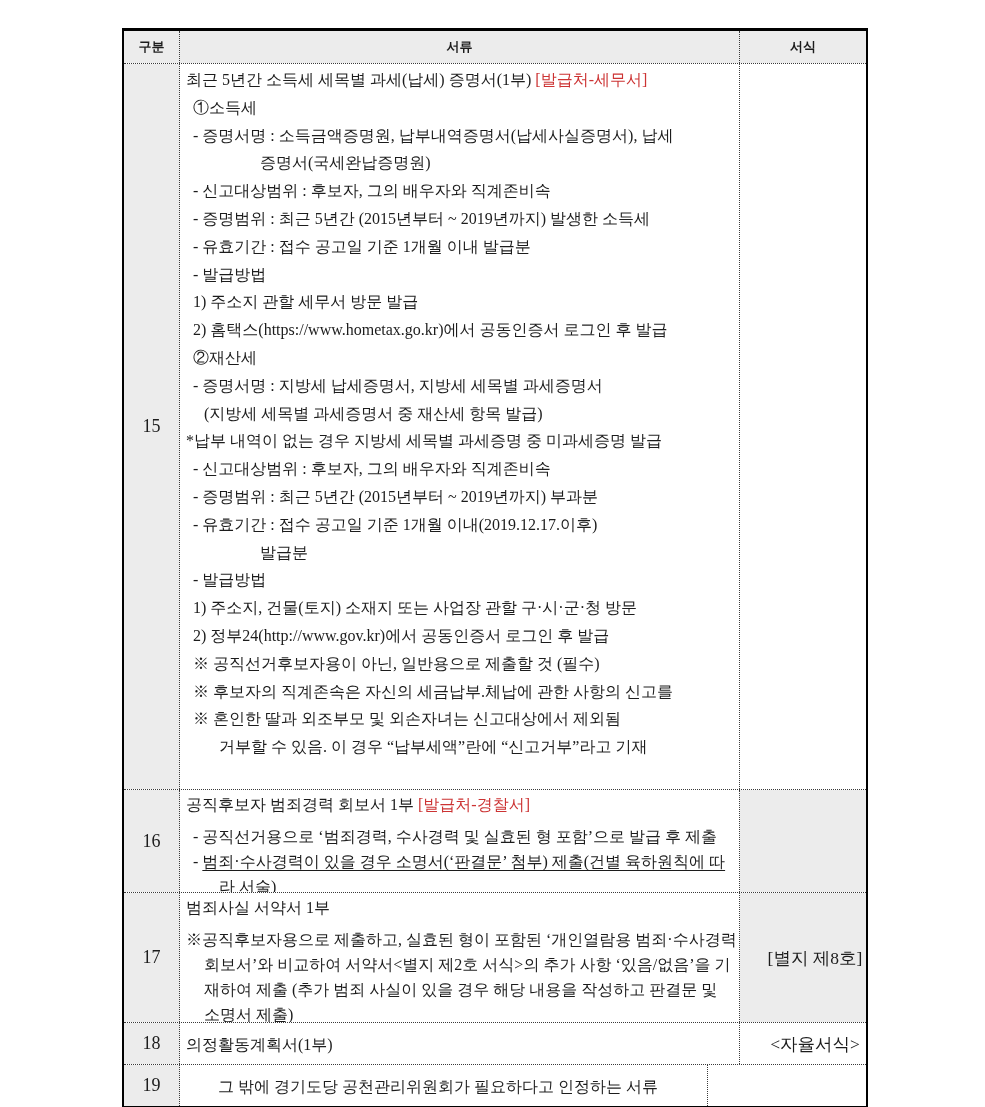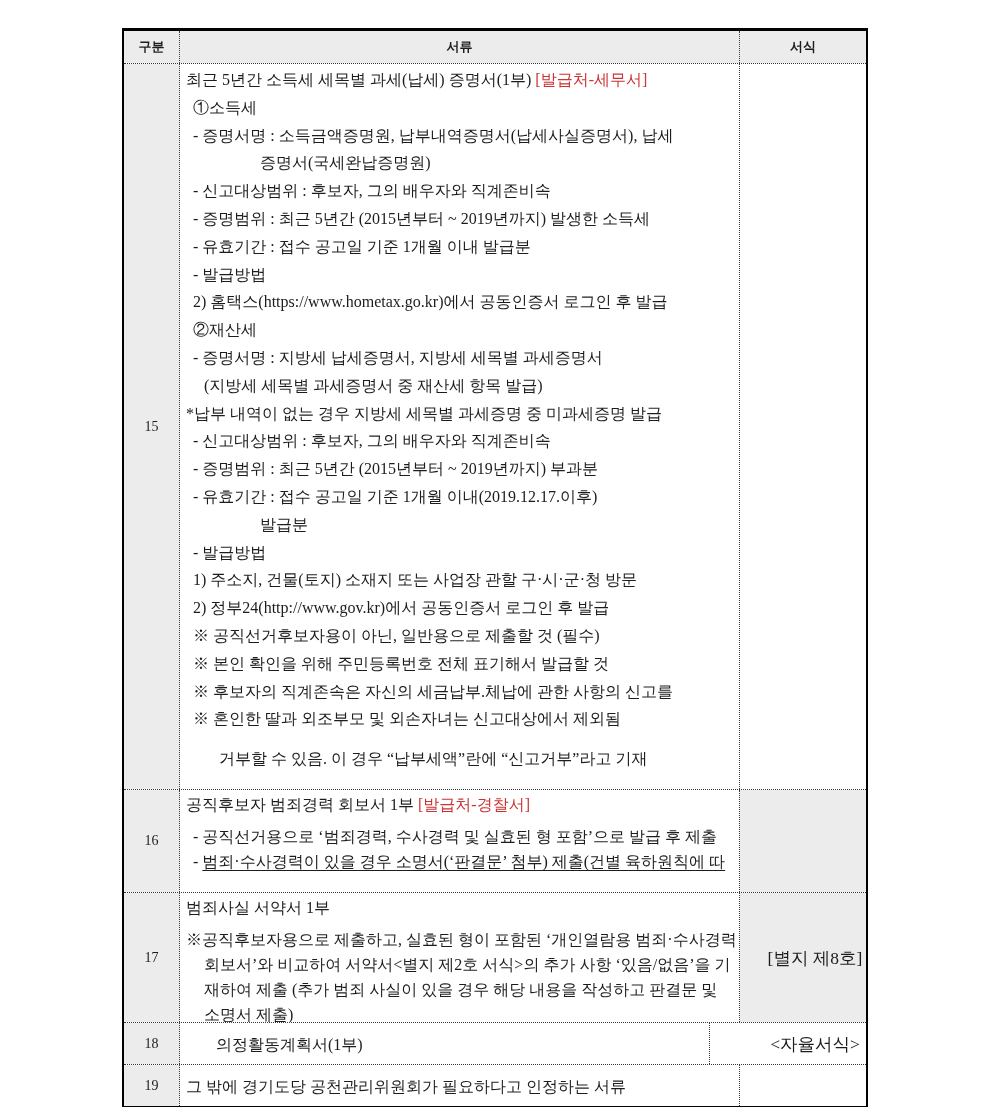--- a/index.html
+++ b/index.html
@@ -15,51 +15,51 @@
     position:absolute;left:122px;top:28px;width:746px;
     border:2px solid #000;border-top-width:3px;border-bottom-width:3px;
     background:#fff;
   }
   .trow{display:flex;border-bottom:1px dotted var(--line);overflow:hidden;}
   .trow:last-child{border-bottom:none;}
   .cell{overflow:hidden;}
   .gubun{
     width:56px;flex:0 0 56px;border-right:1px dotted var(--line);
     display:flex;align-items:center;justify-content:center;
-    background:var(--shade);font-size:14px;
+    background:var(--shade);font-size:18px;
   }
   .docs{flex:1 1 auto;border-right:1px dotted var(--line);padding:2px 4px 0 6px;font-size:16px;}
   .form{
     width:126px;flex:0 0 126px;display:flex;align-items:center;justify-content:center;
     font-size:17.5px;text-align:center;padding-left:24px;
   }
   .form.shaded{background:var(--shade);}
   .thead{height:33px;}
   .thead .cell{
     display:flex;align-items:center;justify-content:center;
     font-weight:bold;font-size:13px;background:var(--shade);padding:8px;
   }
   .thead .docs,.thead .form{background:var(--shade);}
   
   .r0{height:726px;}
   .r1{height:103px;}
   .r2{height:130px;}
-  .r3{height:42px;gap:30px;}
-  .r4{height:41px;}
+  .r3{height:42px;}
+  .r4{height:41px;gap:32px;}
   .r0 .line{line-height:27.8px;}
   .r1 .line{line-height:25px;}
   .r2 .line{line-height:25px;font-family:Liberation Serif, serif;}
   .r3 .docs,.r4 .docs{display:flex;align-items:center;}
   .r3 .line,.r4 .line{line-height:20px;}
   .line{white-space:nowrap;}
   .line.gap{margin-top:7px;}
   .ind0{padding-left:0;}
   .ind1{padding-left:7px;}
   .ind2{padding-left:18px;}
-  .ind3{padding-left:33px;margin-top:12px;}
+  .ind3{padding-left:33px;}
   .ind4{padding-left:74px;}
   .red{color:var(--red);}
   .u{text-decoration:underline;text-underline-offset:3px;}
 </style>
 </head>
 <body>
 
 <div class="doc-table">
   <div class="trow thead">
     <div class="cell gubun">구분</div>
@@ -71,34 +71,34 @@
         <div class="cell gubun">15</div>
         <div class="cell docs">
           <div class="line ind0"><span>최근 5년간 소득세 세목별 과세(납세) 증명서(1부) </span><span class="red">[발급처-세무서]</span></div>
           <div class="line ind1"><span>①소득세</span></div>
           <div class="line ind1"><span>- 증명서명 : 소득금액증명원, 납부내역증명서(납세사실증명서), 납세</span></div>
           <div class="line ind4"><span>증명서(국세완납증명원)</span></div>
           <div class="line ind1"><span>- 신고대상범위 : 후보자, 그의 배우자와 직계존비속</span></div>
           <div class="line ind1"><span>- 증명범위 : 최근 5년간 (2015년부터 ~ 2019년까지) 발생한 소득세</span></div>
           <div class="line ind1"><span>- 유효기간 : 접수 공고일 기준 1개월 이내 발급분</span></div>
           <div class="line ind1"><span>- 발급방법</span></div>
+          <div class="line ind1"><span>1) 주소지 관할 세무서 방문 발급</span></div>
           <div class="line ind1"><span>2) 홈택스(https://www.hometax.go.kr)에서 공동인증서 로그인 후 발급</span></div>
           <div class="line ind1"><span>②재산세</span></div>
           <div class="line ind1"><span>- 증명서명 : 지방세 납세증명서, 지방세 세목별 과세증명서</span></div>
           <div class="line ind2"><span>(지방세 세목별 과세증명서 중 재산세 항목 발급)</span></div>
           <div class="line ind0"><span>*납부 내역이 없는 경우 지방세 세목별 과세증명 중 미과세증명 발급</span></div>
           <div class="line ind1"><span>- 신고대상범위 : 후보자, 그의 배우자와 직계존비속</span></div>
           <div class="line ind1"><span>- 증명범위 : 최근 5년간 (2015년부터 ~ 2019년까지) 부과분</span></div>
           <div class="line ind1"><span>- 유효기간 : 접수 공고일 기준 1개월 이내(2019.12.17.이후)</span></div>
           <div class="line ind4"><span>발급분</span></div>
           <div class="line ind1"><span>- 발급방법</span></div>
           <div class="line ind1"><span>1) 주소지, 건물(토지) 소재지 또는 사업장 관할 구·시·군·청 방문</span></div>
           <div class="line ind1"><span>2) 정부24(http://www.gov.kr)에서 공동인증서 로그인 후 발급</span></div>
           <div class="line ind1"><span>※ 공직선거후보자용이 아닌, 일반용으로 제출할 것 (필수)</span></div>
-          <div class="line ind1"><span>※ 본인 확인을 위해 주민등록번호 전체 표기해서 발급할 것</span></div>
           <div class="line ind1"><span>※ 후보자의 직계존속은 자신의 세금납부.체납에 관한 사항의 신고를</span></div>
           <div class="line ind1"><span>※ 혼인한 딸과 외조부모 및 외손자녀는 신고대상에서 제외됨</span></div>
           <div class="line ind3"><span>거부할 수 있음. 이 경우 “납부세액”란에 “신고거부”라고 기재</span></div>
         </div>
         <div class="cell form"></div>
       </div>
       <div class="trow r1">
         <div class="cell gubun">16</div>
         <div class="cell docs">
           <div class="line ind0"><span>공직후보자 범죄경력 회보서 1부  </span><span class="red">[발급처-경찰서]</span></div>

